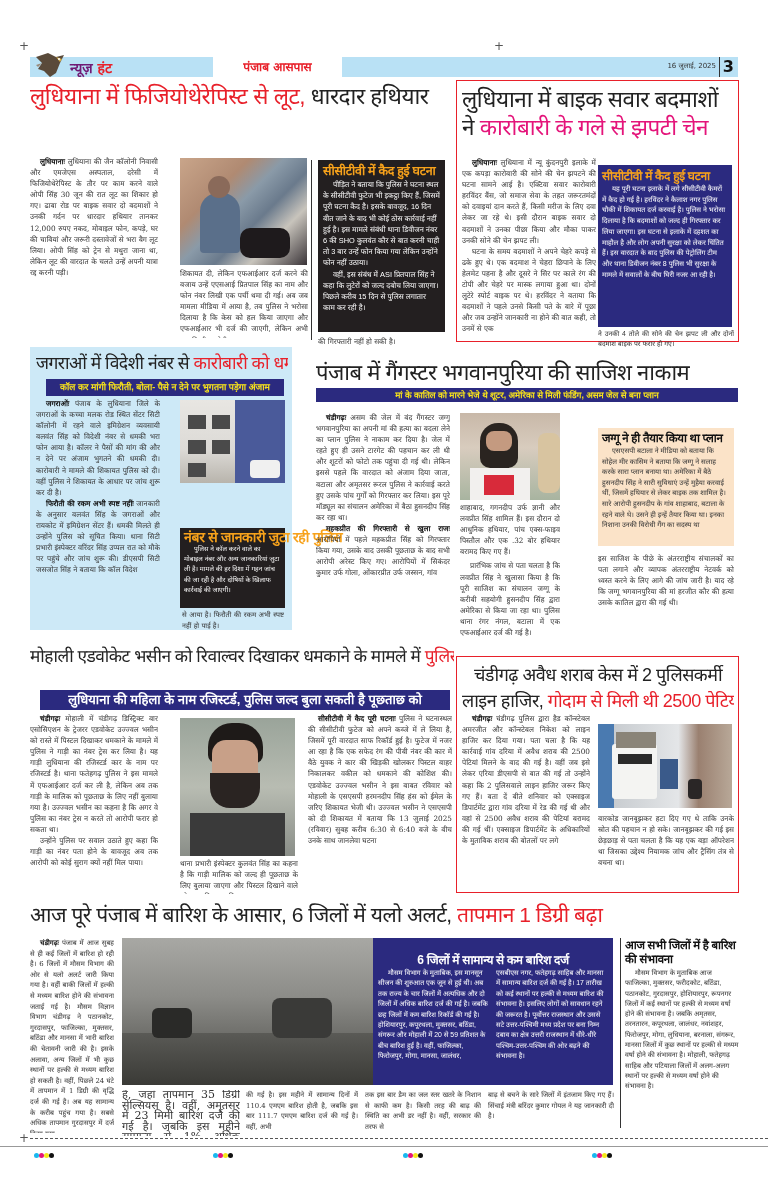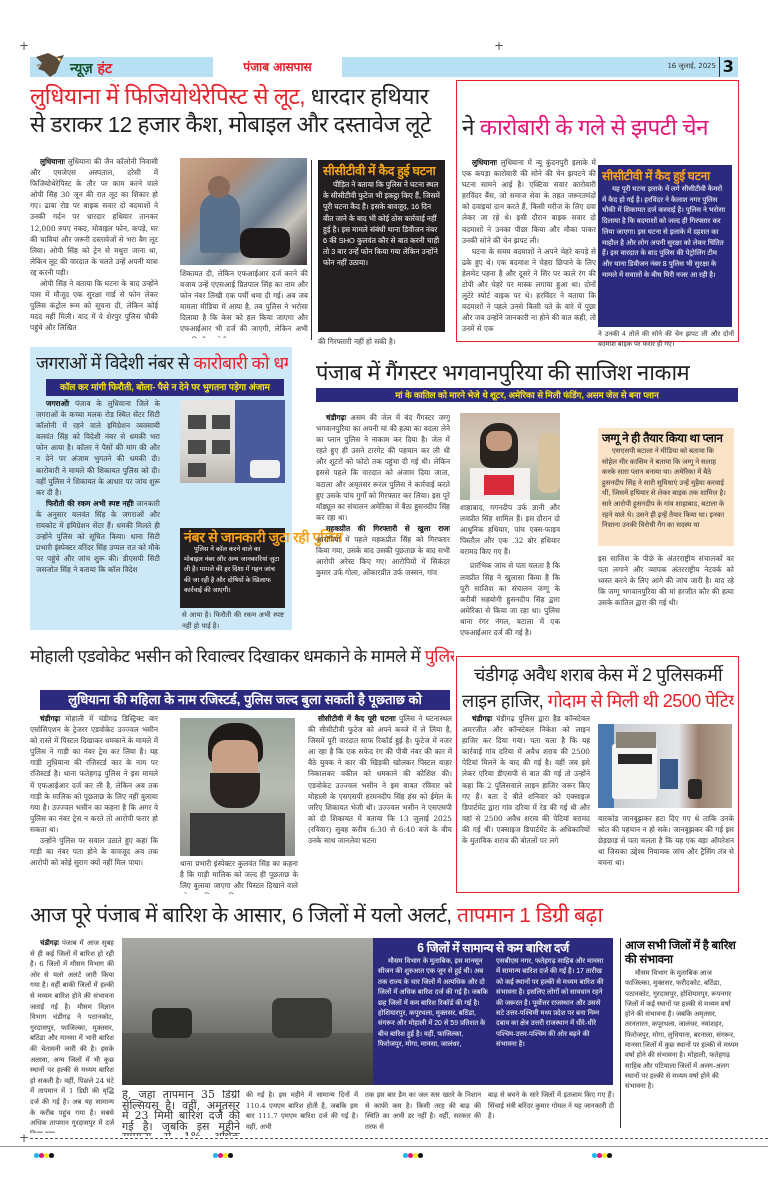--- a/index.html
+++ b/index.html
@@ -34,50 +34,49 @@
 <div class="crop" style="left:19px;top:40px">+</div>
 <div class="crop" style="left:494px;top:40px">+</div>
 
 <div class="abs mast">
   <svg class="logo" viewBox="0 0 34 28">
     <path d="M2 6 L14 2 L22 6 L30 4 L26 12 L22 22 L16 26 L10 20 L4 18 L8 12 Z" fill="#5a4a3a"></path>
     <path d="M22 6 L28 8 L26 11 Z" fill="#d8b04a"></path>
     <circle cx="25" cy="8" r="1" fill="#fff"></circle>
     <path d="M8 12 L4 16 L2 14 Z" fill="#9a8a7a"></path>
   </svg>
-  <div class="brand"><span style="color:#14532d">न्यूज़ </span><span>हंट</span></div>
+  <div class="brand"><span style="color:#701a75">न्यूज़ </span><span>हंट</span></div>
   <div class="section">पंजाब आसपास</div>
   <div class="date">16 जुलाई, 2025</div>
   <div class="pgno">3</div>
 </div>
 
 <div class="abs hl" style="left:30px;top:83px;width:420px;font-size:22.5px;line-height:28px">
   <span class="red">लुधियाना में फिजियोथेरेपिस्ट से लूट,</span><span> धारदार हथियार</span><br>
-  <span>से डराकर 12 हजार कैश, मोबाइल और दस्तावेज लूटे</span>
 </div>
 <div class="abs body-text" style="left:30px;top:156px;width:128px;height:180px">
   <p style="text-indent:10px"><b>लुधियानाः</b><span> लुधियाना की जैन कॉलोनी निवासी और एमजेएस अस्पताल, दरेसी में फिजियोथेरेपिस्ट के तौर पर काम करने वाले ओपी सिंह 30 जून की रात लूट का शिकार हो गए। ढाबा रोड पर बाइक सवार दो बदमाशों ने उनकी गर्दन पर धारदार हथियार तानकर 12,000 रुपए नकद, मोबाइल फोन, कपड़े, घर की चाबियां और जरूरी दस्तावेजों से भरा बैग लूट लिया। ओपी सिंह को ट्रेन से मथुरा जाना था, लेकिन लूट की वारदात के चलते उन्हें अपनी यात्रा रद्द करनी पड़ी।</span></p>
-  <p style="text-indent:10px">ओपी सिंह ने बताया कि घटना के बाद उन्होंने पास में मौजूद एक सुरक्षा गार्ड से फोन लेकर पुलिस कंट्रोल रूम को सूचना दी, लेकिन कोई मदद नहीं मिली। बाद में वे शेरपुर पुलिस चौकी पहुंचे और लिखित</p>
 </div>
 <div class="photo" style="left:180px;top:158px;width:127px;height:107px;background:linear-gradient(135deg,#c9a58a 0%,#b08a72 30%,#8a9aa8 45%,#6a7a8c 60%,#c8c4bc 75%,#3a3438 100%)">
   <div style="position:absolute;left:20px;top:35px;width:40px;height:60px;background:#5a6f8a;border-radius:18px 18px 4px 4px"></div>
   <div style="position:absolute;left:28px;top:18px;width:22px;height:22px;background:#8a6a5a;border-radius:50%"></div>
   <div style="position:absolute;left:60px;top:70px;width:50px;height:30px;background:#1e1a1c;border-radius:10px"></div>
 </div>
 <div class="abs body-text" style="left:180px;top:268px;width:128px;height:70px">शिकायत दी, लेकिन एफआईआर दर्ज करने की बजाय उन्हें एएसआई प्रितपाल सिंह का नाम और फोन नंबर लिखी एक पर्ची थमा दी गई। अब जब मामला मीडिया में आया है, तब पुलिस ने भरोसा दिलाया है कि केस को हल किया जाएगा और एफआईआर भी दर्ज की जाएगी, लेकिन अभी तक किसी आरोपी</div>
 <div class="abs boxdark" style="left:318px;top:160px;width:127px;height:172px;padding:3px 5px">
   <div class="boxtitle" style="color:#f7a21b;font-size:12.5px;line-height:16px">सीसीटीवी में कैद हुई घटना</div>
   <div class="boxtext">पीड़ित ने बताया कि पुलिस ने घटना स्थल के सीसीटीवी फुटेज भी इकट्ठा किए हैं, जिसमें पूरी घटना कैद है। इसके बावजूद, 16 दिन बीत जाने के बाद भी कोई ठोस कार्रवाई नहीं हुई है। इस मामले संबंधी थाना डिवीजन नंबर 6 की SHO कुलवंत कौर से बात करनी चाही तो 3 बार उन्हें फोन किया गया लेकिन उन्होंने फोन नहीं उठाया।</div>
+  <div class="boxtext">वहीं, इस संबंध में ASI प्रितपाल सिंह ने कहा कि लुटेरों को जल्द दबोच लिया जाएगा। पिछले करीब 15 दिन से पुलिस लगातार काम कर रही है।</div>
 </div>
 <div class="abs body-text" style="left:318px;top:336px;width:130px">की गिरफ्तारी नहीं हो सकी है।</div>
 <div class="abs" style="left:311px;top:160px;width:1px;height:180px;background:#333"></div>
 
 <div class="abs" style="left:456px;top:80px;width:283px;height:262px;border:1px solid #e8202a"></div>
 <div class="abs hl" style="left:462px;top:86px;width:276px;font-size:22.5px;line-height:28px">
-  <br>
+  <span>लुधियाना में बाइक सवार बदमाशों</span><br>
   <span>ने </span><span class="pink">कारोबारी के गले से झपटी चेन</span>
 </div>
 <div class="abs body-text" style="left:462px;top:157px;width:134px;height:180px">
   <p style="text-indent:10px"><b>लुधियानाः</b><span> लुधियाना में न्यू कुंदनपुरी इलाके में एक कपड़ा कारोबारी की सोने की चेन झपटने की घटना सामने आई है। एक्टिवा सवार कारोबारी हरविंदर बैंस, जो समाज सेवा के तहत जरूरतमंदों को दवाइयां दान करते हैं, किसी मरीज के लिए दवा लेकर जा रहे थे। इसी दौरान बाइक सवार दो बदमाशों ने उनका पीछा किया और मौका पाकर उनकी सोने की चेन झपट ली।</span></p>
   <p style="text-indent:10px">घटना के समय बदमाशों ने अपने चेहरे कपड़े से ढके हुए थे। एक बदमाश ने चेहरा छिपाने के लिए हेलमेट पहना है और दूसरे ने सिर पर काले रंग की टोपी और चेहरे पर मास्क लगाया हुआ था। दोनों लुटेरे स्पोर्ट बाइक पर थे। हरविंदर ने बताया कि बदमाशों ने पहले उनसे किसी पते के बारे में पूछा और जब उन्होंने जानकारी ना होने की बात कही, तो उनमें से एक</p>
 </div>
 <div class="abs boxnavy" style="left:598px;top:165px;width:134px;height:162px;padding:3px 4px">
   <div class="boxtitle" style="color:#f7a21b;font-size:12px;line-height:16px">सीसीटीवी में कैद हुई घटना</div>
   <div class="boxtext" style="font-size:7px;line-height:10.7px">यह पूरी घटना इलाके में लगे सीसीटीवी कैमरों में कैद हो गई है। हरविंदर ने कैलाश नगर पुलिस चौकी में शिकायत दर्ज करवाई है। पुलिस ने भरोसा दिलाया है कि बदमाशों को जल्द ही गिरफ्तार कर लिया जाएगा। इस घटना से इलाके में दहशत का माहौल है और लोग अपनी सुरक्षा को लेकर चिंतित हैं। इस वारदात के बाद पुलिस की पेट्रोलिंग टीम और थाना डिवीजन नंबर 8 पुलिस भी सुरक्षा के मामले में सवालों के बीच घिरी नजर आ रही है।</div>
 </div>
@@ -170,21 +169,21 @@
   <span>आज पूरे पंजाब में बारिश के आसार, 6 जिलों में यलो अलर्ट, </span><span class="red">तापमान 1 डिग्री बढ़ा</span>
 </div>
 <div class="abs body-text" style="left:30px;top:938px;width:84px;height:195px;font-size:6.9px;line-height:10.6px">
   <p style="text-indent:10px"><b>चंडीगढ़ः</b><span> पंजाब में आज सुबह से ही कई जिलों में बारिश हो रही है। 6 जिलों में मौसम विभाग की ओर से यलो अलर्ट जारी किया गया है। वहीं बाकी जिलों में हल्की से मध्यम बारिश होने की संभावना जताई गई है। मौसम विज्ञान विभाग चंडीगढ़ ने पठानकोट, गुरदासपुर, फाजिल्का, मुक्तसर, बठिंडा और मानसा में भारी बारिश की चेतावनी जारी की है। इसके अलावा, अन्य जिलों में भी कुछ स्थानों पर हल्की से मध्यम बारिश हो सकती है। वहीं, पिछले 24 घंटे में तापमान में 1 डिग्री की वृद्धि दर्ज की गई है। अब यह सामान्य के करीब पहुंच गया है। सबसे अधिक तापमान गुरदासपुर में दर्ज किया गया</span></p>
 </div>
 <div class="photo" style="left:122px;top:938px;width:251px;height:147px;background:linear-gradient(180deg,#a8a8a4 0%,#8c8c88 40%,#6a6a66 70%,#4a4a46 100%)">
   <div style="position:absolute;left:0;top:95px;width:251px;height:52px;background:linear-gradient(180deg,#5a5a56,#3a3a36)"></div>
   <div style="position:absolute;left:30px;top:70px;width:40px;height:30px;background:#2a2a28;border-radius:6px"></div>
   <div style="position:absolute;left:150px;top:60px;width:60px;height:40px;background:#3a3a38;border-radius:8px"></div>
 </div>
-<div class="abs boxnavy" style="left:373px;top:938px;width:240px;height:147px;padding:3px 5px">
+<div class="abs boxnavy" style="left:373px;top:938px;width:240px;height:147px;padding:15px 5px">
   <div class="boxtitle" style="color:#fff;font-size:12px;line-height:15px;text-align:center">6 जिलों में सामान्य से कम बारिश दर्ज</div>
   <div style="display:flex;gap:6px">
     <div class="boxtext" style="flex:1;font-size:6.9px;line-height:10.4px">मौसम विभाग के मुताबिक, इस मानसून सीजन की शुरुआत एक जून से हुई थी। अब तक राज्य के चार जिलों में अत्यधिक और दो जिलों में अधिक बारिश दर्ज की गई है। जबकि छह जिलों में कम बारिश रिकॉर्ड की गई है। होशियारपुर, कपूरथला, मुक्तसर, बठिंडा, संगरूर और मोहाली में 20 से 59 प्रतिशत के बीच बारिश हुई है। वहीं, फाजिल्का, फिरोजपुर, मोगा, मानसा, जालंधर,</div>
     <div class="boxtext" style="flex:1;font-size:6.9px;line-height:10.4px;text-indent:0">एसबीएस नगर, फतेहगढ़ साहिब और मानसा में सामान्य बारिश दर्ज की गई है। 17 तारीख को कई स्थानों पर हल्की से मध्यम बारिश की संभावना है। इसलिए लोगों को सावधान रहने की जरूरत है। पूर्वोत्तर राजस्थान और उससे सटे उत्तर-पश्चिमी मध्य प्रदेश पर बना निम्न दबाव का क्षेत्र उत्तरी राजस्थान में धीरे-धीरे पश्चिम-उत्तर-पश्चिम की ओर बढ़ने की संभावना है।</div>
   </div>
 </div>
 <div class="abs" style="left:620px;top:938px;width:1px;height:190px;background:#333"></div>
 <div class="abs" style="left:625px;top:938px;width:114px">
   <div class="boxtitle" style="font-size:11.5px;line-height:14px;color:#111">आज सभी जिलों में है बारिश की संभावना</div>
   <div class="boxtext" style="font-size:6.9px;line-height:10.3px;color:#333;margin-top:2px">मौसम विभाग के मुताबिक आज फाजिल्का, मुक्तसर, फरीदकोट, बठिंडा, पठानकोट, गुरदासपुर, होशियारपुर, रूपनगर जिलों में कई स्थानों पर हल्की से मध्यम वर्षा होने की संभावना है। जबकि अमृतसर, तरनतारन, कपूरथला, जालंधर, नवांशहर, फिरोजपुर, मोगा, लुधियाना, बरनाला, संगरूर, मानसा जिलों में कुछ स्थानों पर हल्की से मध्यम वर्षा होने की संभावना है। मोहाली, फतेहगढ़ साहिब और पटियाला जिलों में अलग-अलग स्थानों पर हल्की से मध्यम वर्षा होने की संभावना है।</div>

